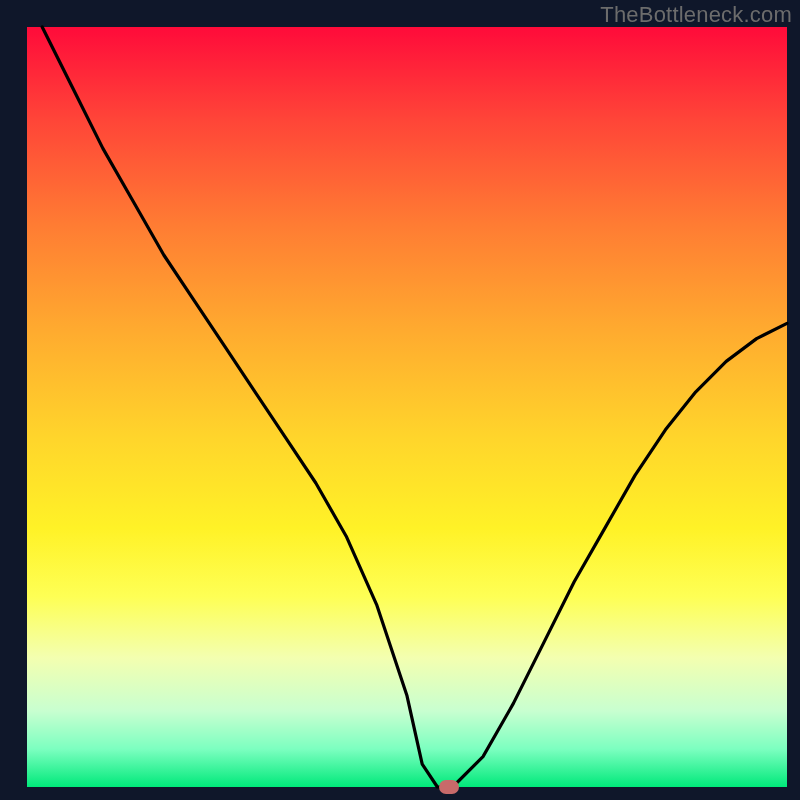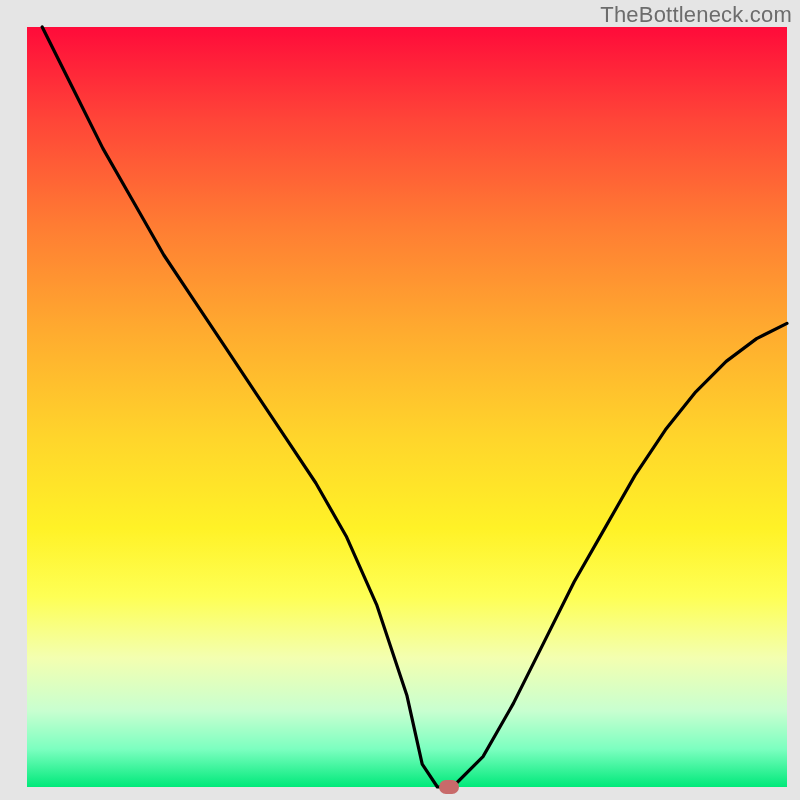--- a/index.html
+++ b/index.html
@@ -8,21 +8,21 @@
     background: #000;
     width: 800px;
     height: 800px;
     overflow: hidden;
     font-family: Arial, Helvetica, sans-serif;
   }
   .frame {
     position: relative;
     width: 800px;
     height: 800px;
-    background: #e5e5e5;
+    background: #0f172a;
   }
   .plot {
     position: absolute;
     background: linear-gradient(to bottom,
       #ff0b3a 0%,
       #ff4438 12%,
       #ff7c33 26%,
       #ffab2f 40%,
       #ffd52b 54%,
       #fff227 66%,

